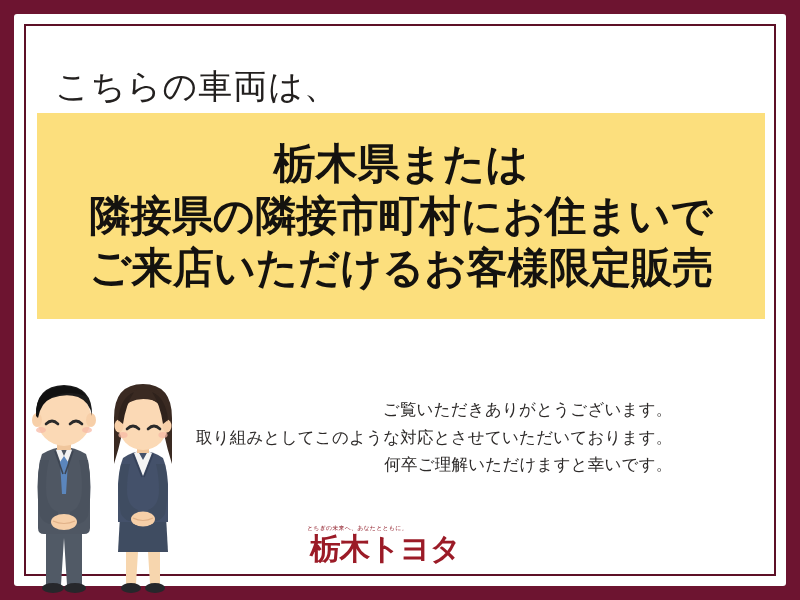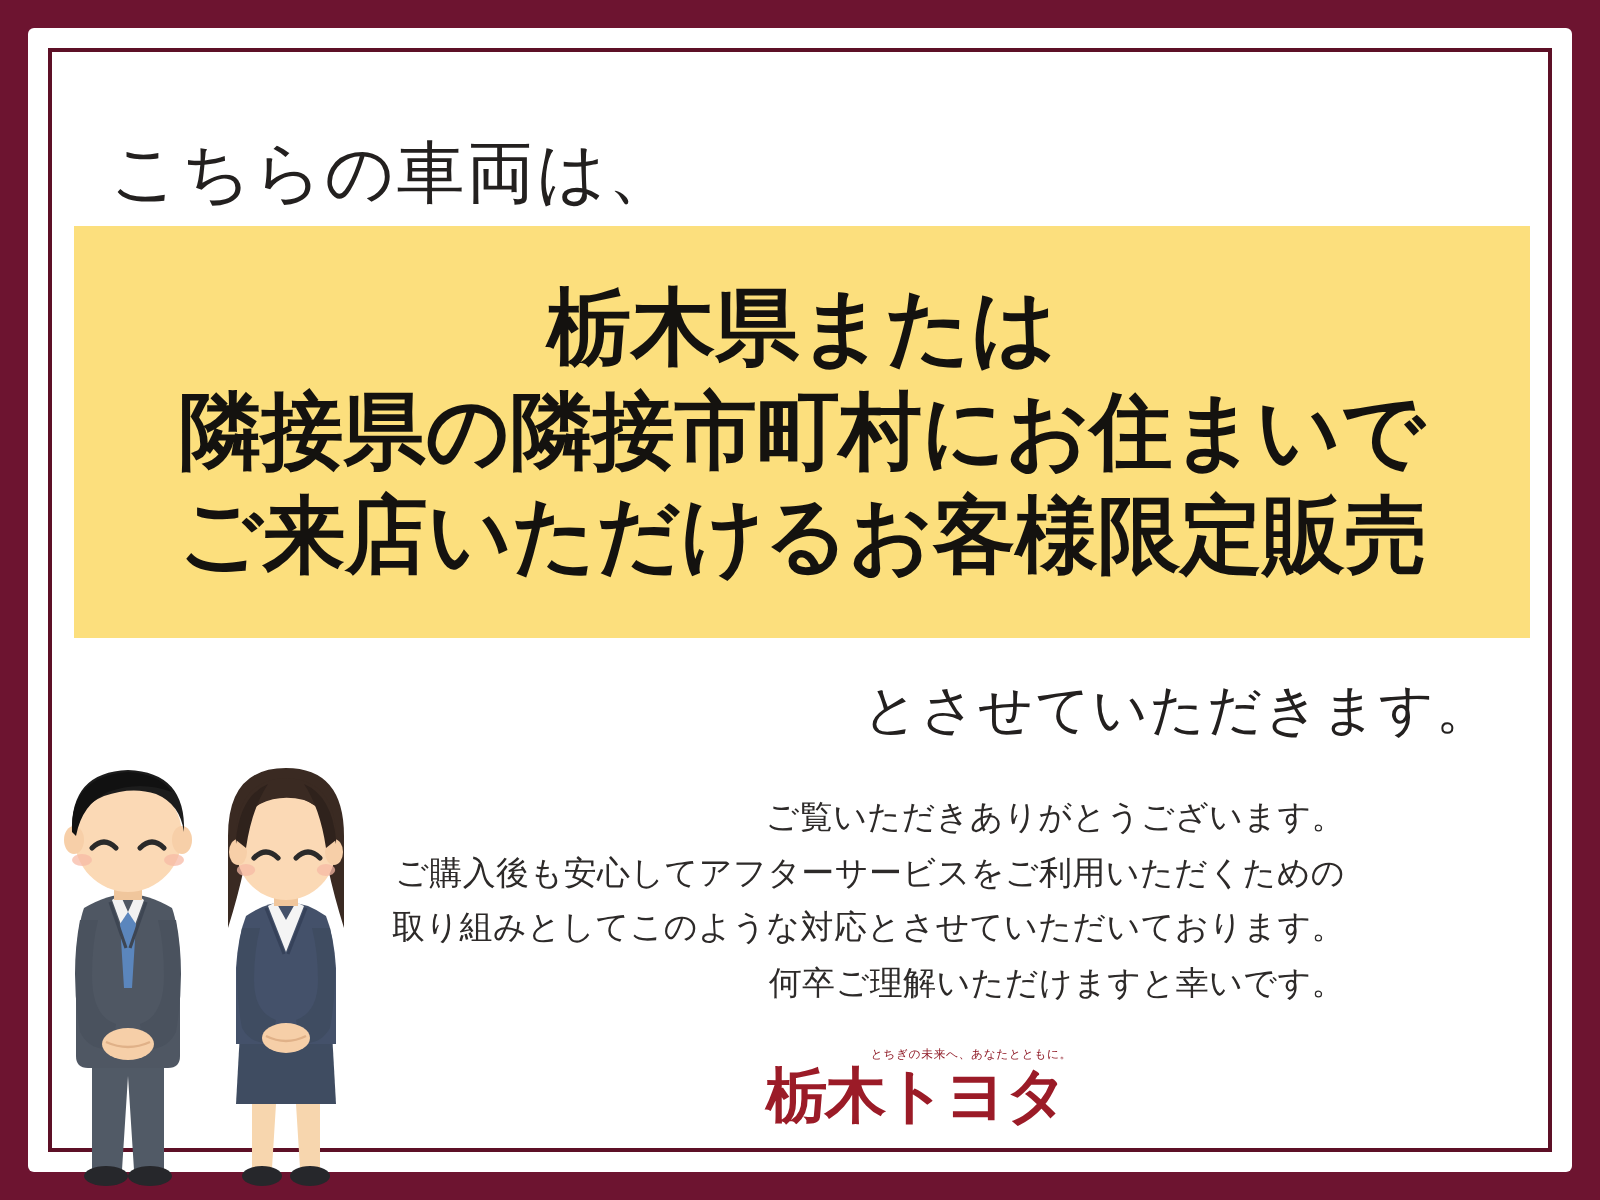--- a/index.html
+++ b/index.html
@@ -116,24 +116,24 @@
     font-size: 16.5px;
     line-height: 1.68;
     color: #2d2a29;
     letter-spacing: 0.2px;
   }
   .body-line { white-space: nowrap; text-align: right; }
 
   
   #logo-block {
     position: absolute;
-    left: 317px;
+    left: 298px;
     top: 512px;
     width: 200px;
-    text-align: right;
+    text-align: left;
   }
   #logo-tagline {
     font-size: 5.6px;
     color: #8f1a26;
     letter-spacing: 0.3px;
     line-height: 1;
     margin-bottom: 2px;
     transform: scale(1.05);
   }
   #logo-wordmark {
@@ -165,25 +165,23 @@
     <div id="inner-rule"></div>
 
     <div id="heading">こちらの車両は、</div>
 
     <div id="highlight-band">
       <div class="band-line" id="band-line-1">栃木県または</div>
       <div class="band-line" id="band-line-2">隣接県の隣接市町村にお住まいで</div>
       <div class="band-line" id="band-line-3">ご来店いただけるお客様限定販売</div>
     </div>
 
-    <div id="closing-line">とさせていただきます。</div>
 
     <div id="body-paragraph">
       <div class="body-line">ご覧いただきありがとうございます。</div>
-      <div class="body-line">ご購入後も安心してアフターサービスをご利用いただくための</div>
       <div class="body-line">取り組みとしてこのような対応とさせていただいております。</div>
       <div class="body-line">何卒ご理解いただけますと幸いです。</div>
     </div>
 
     <div id="logo-block">
       <div id="logo-tagline">とちぎの未来へ、あなたとともに。</div>
       <div id="logo-wordmark">栃木トヨタ</div>
     </div>
 
     <svg id="illustration" viewBox="0 0 172 228">

